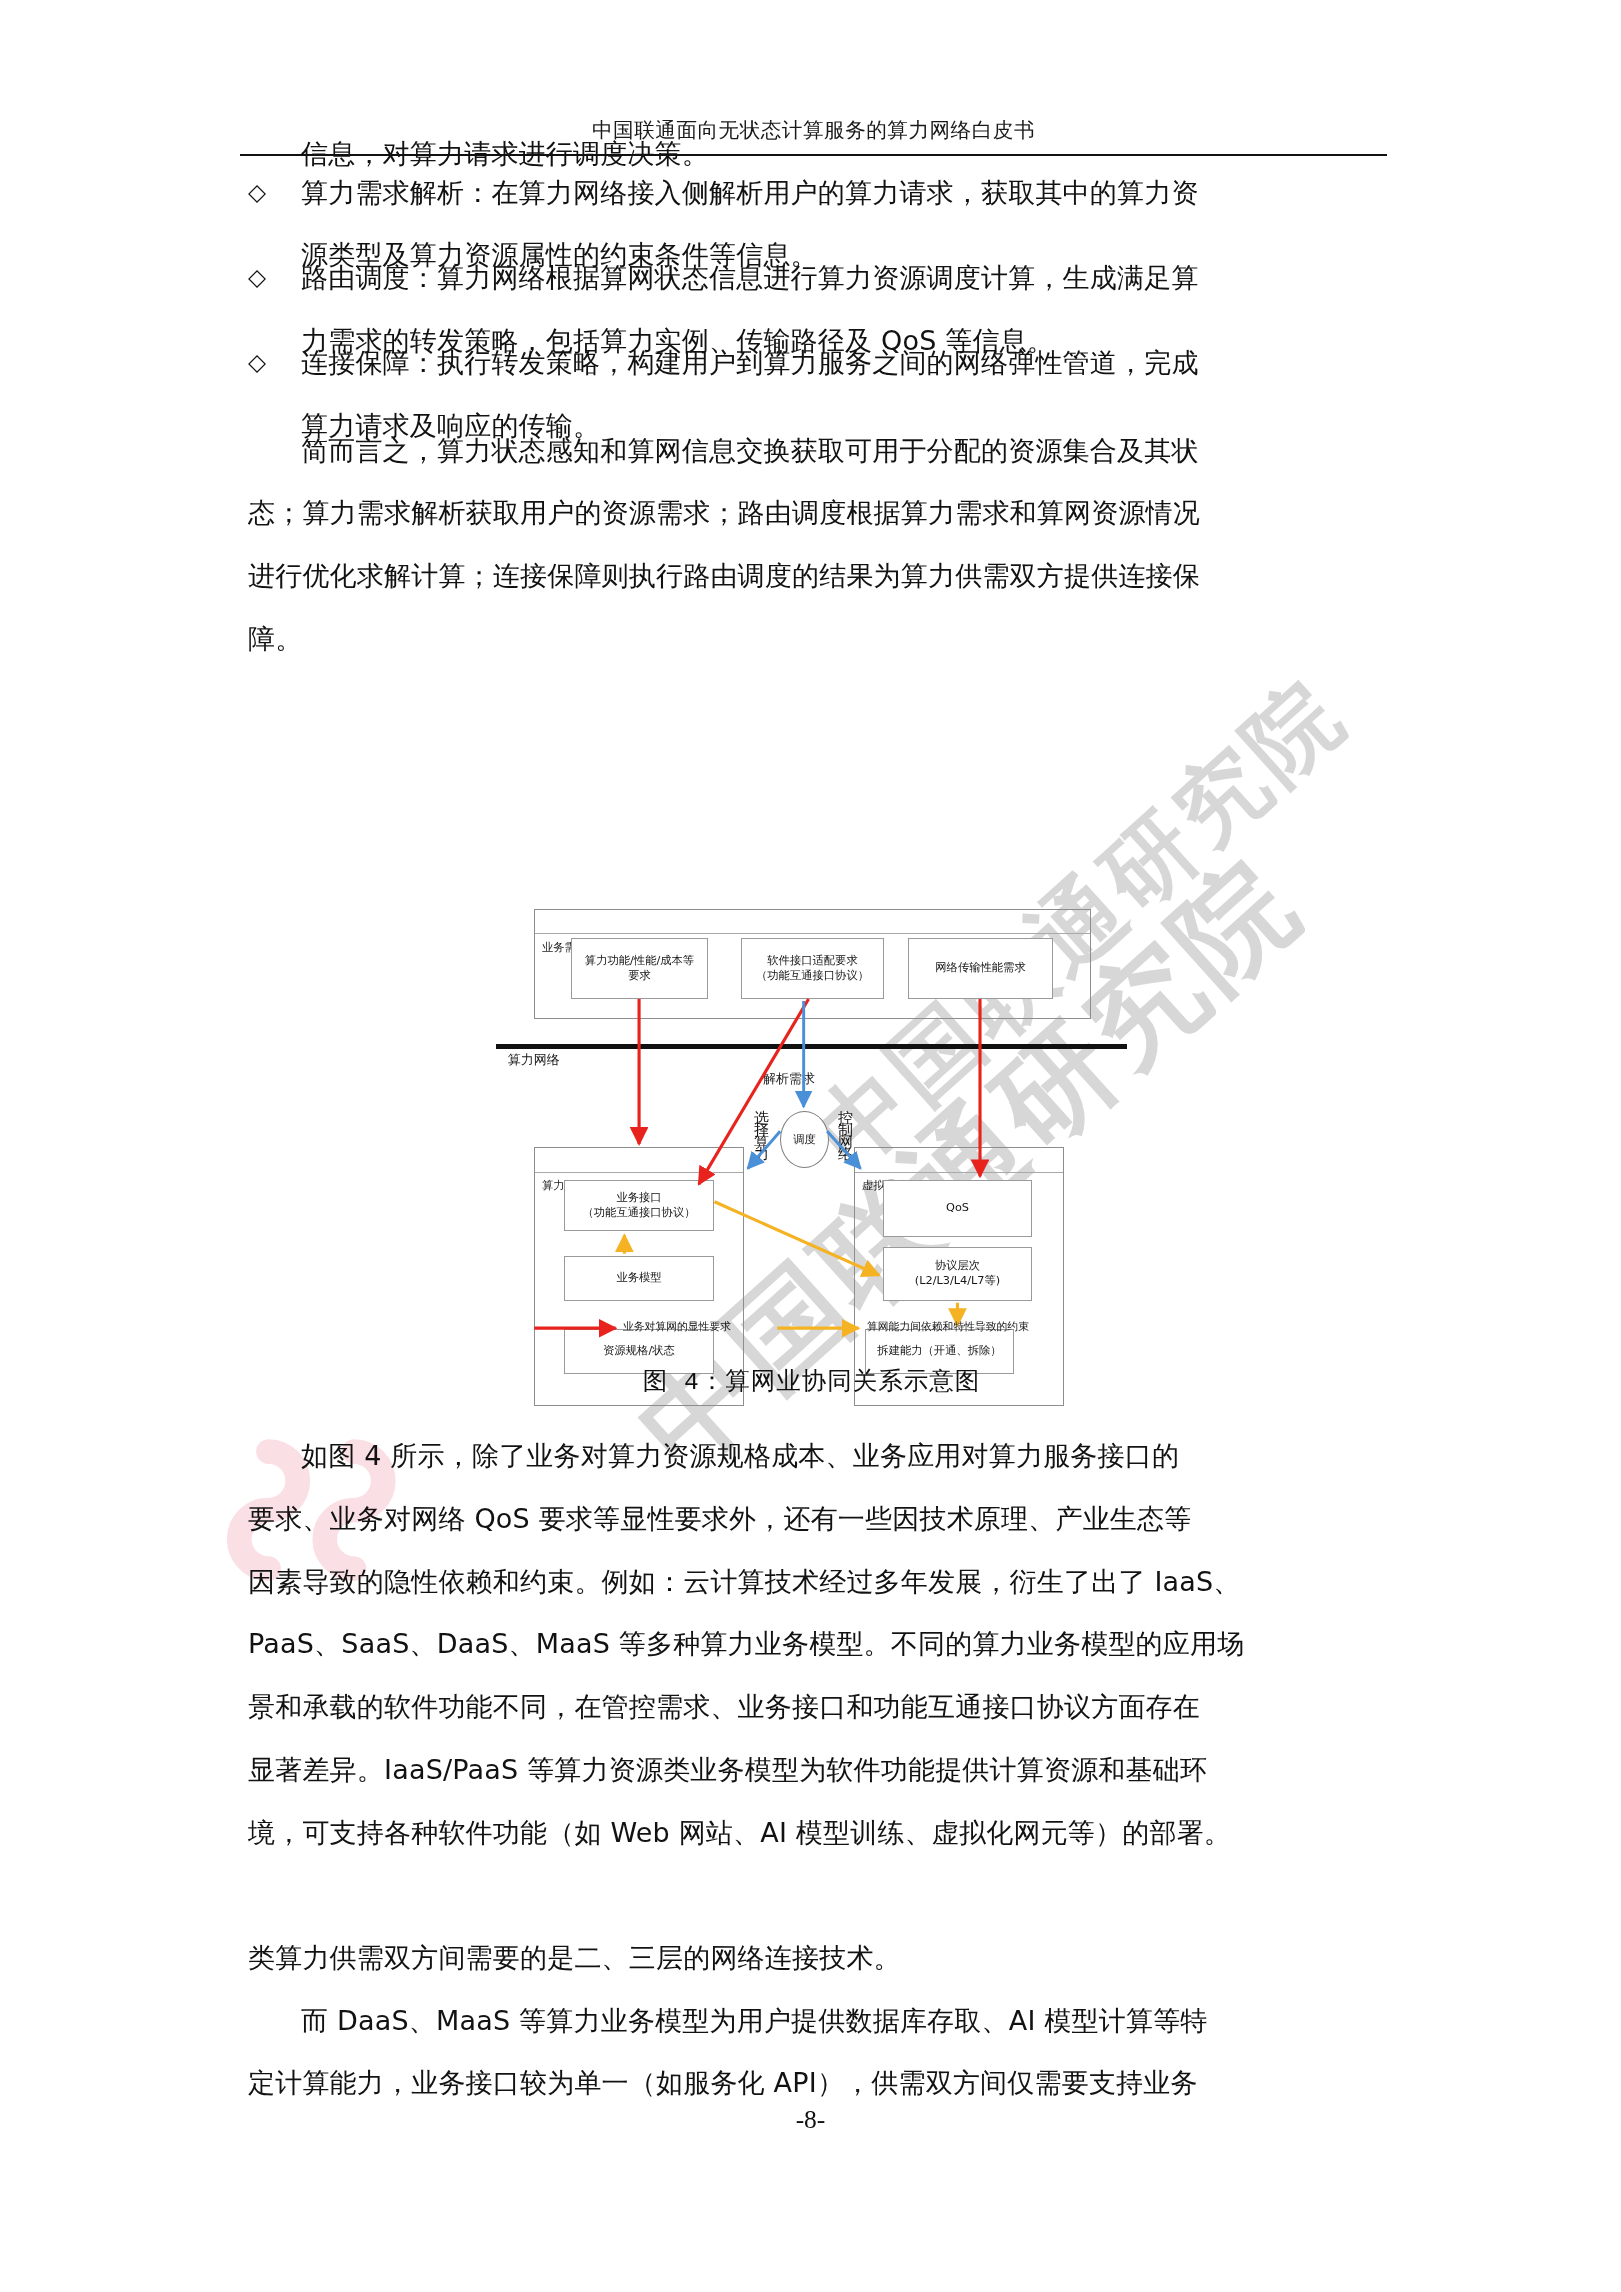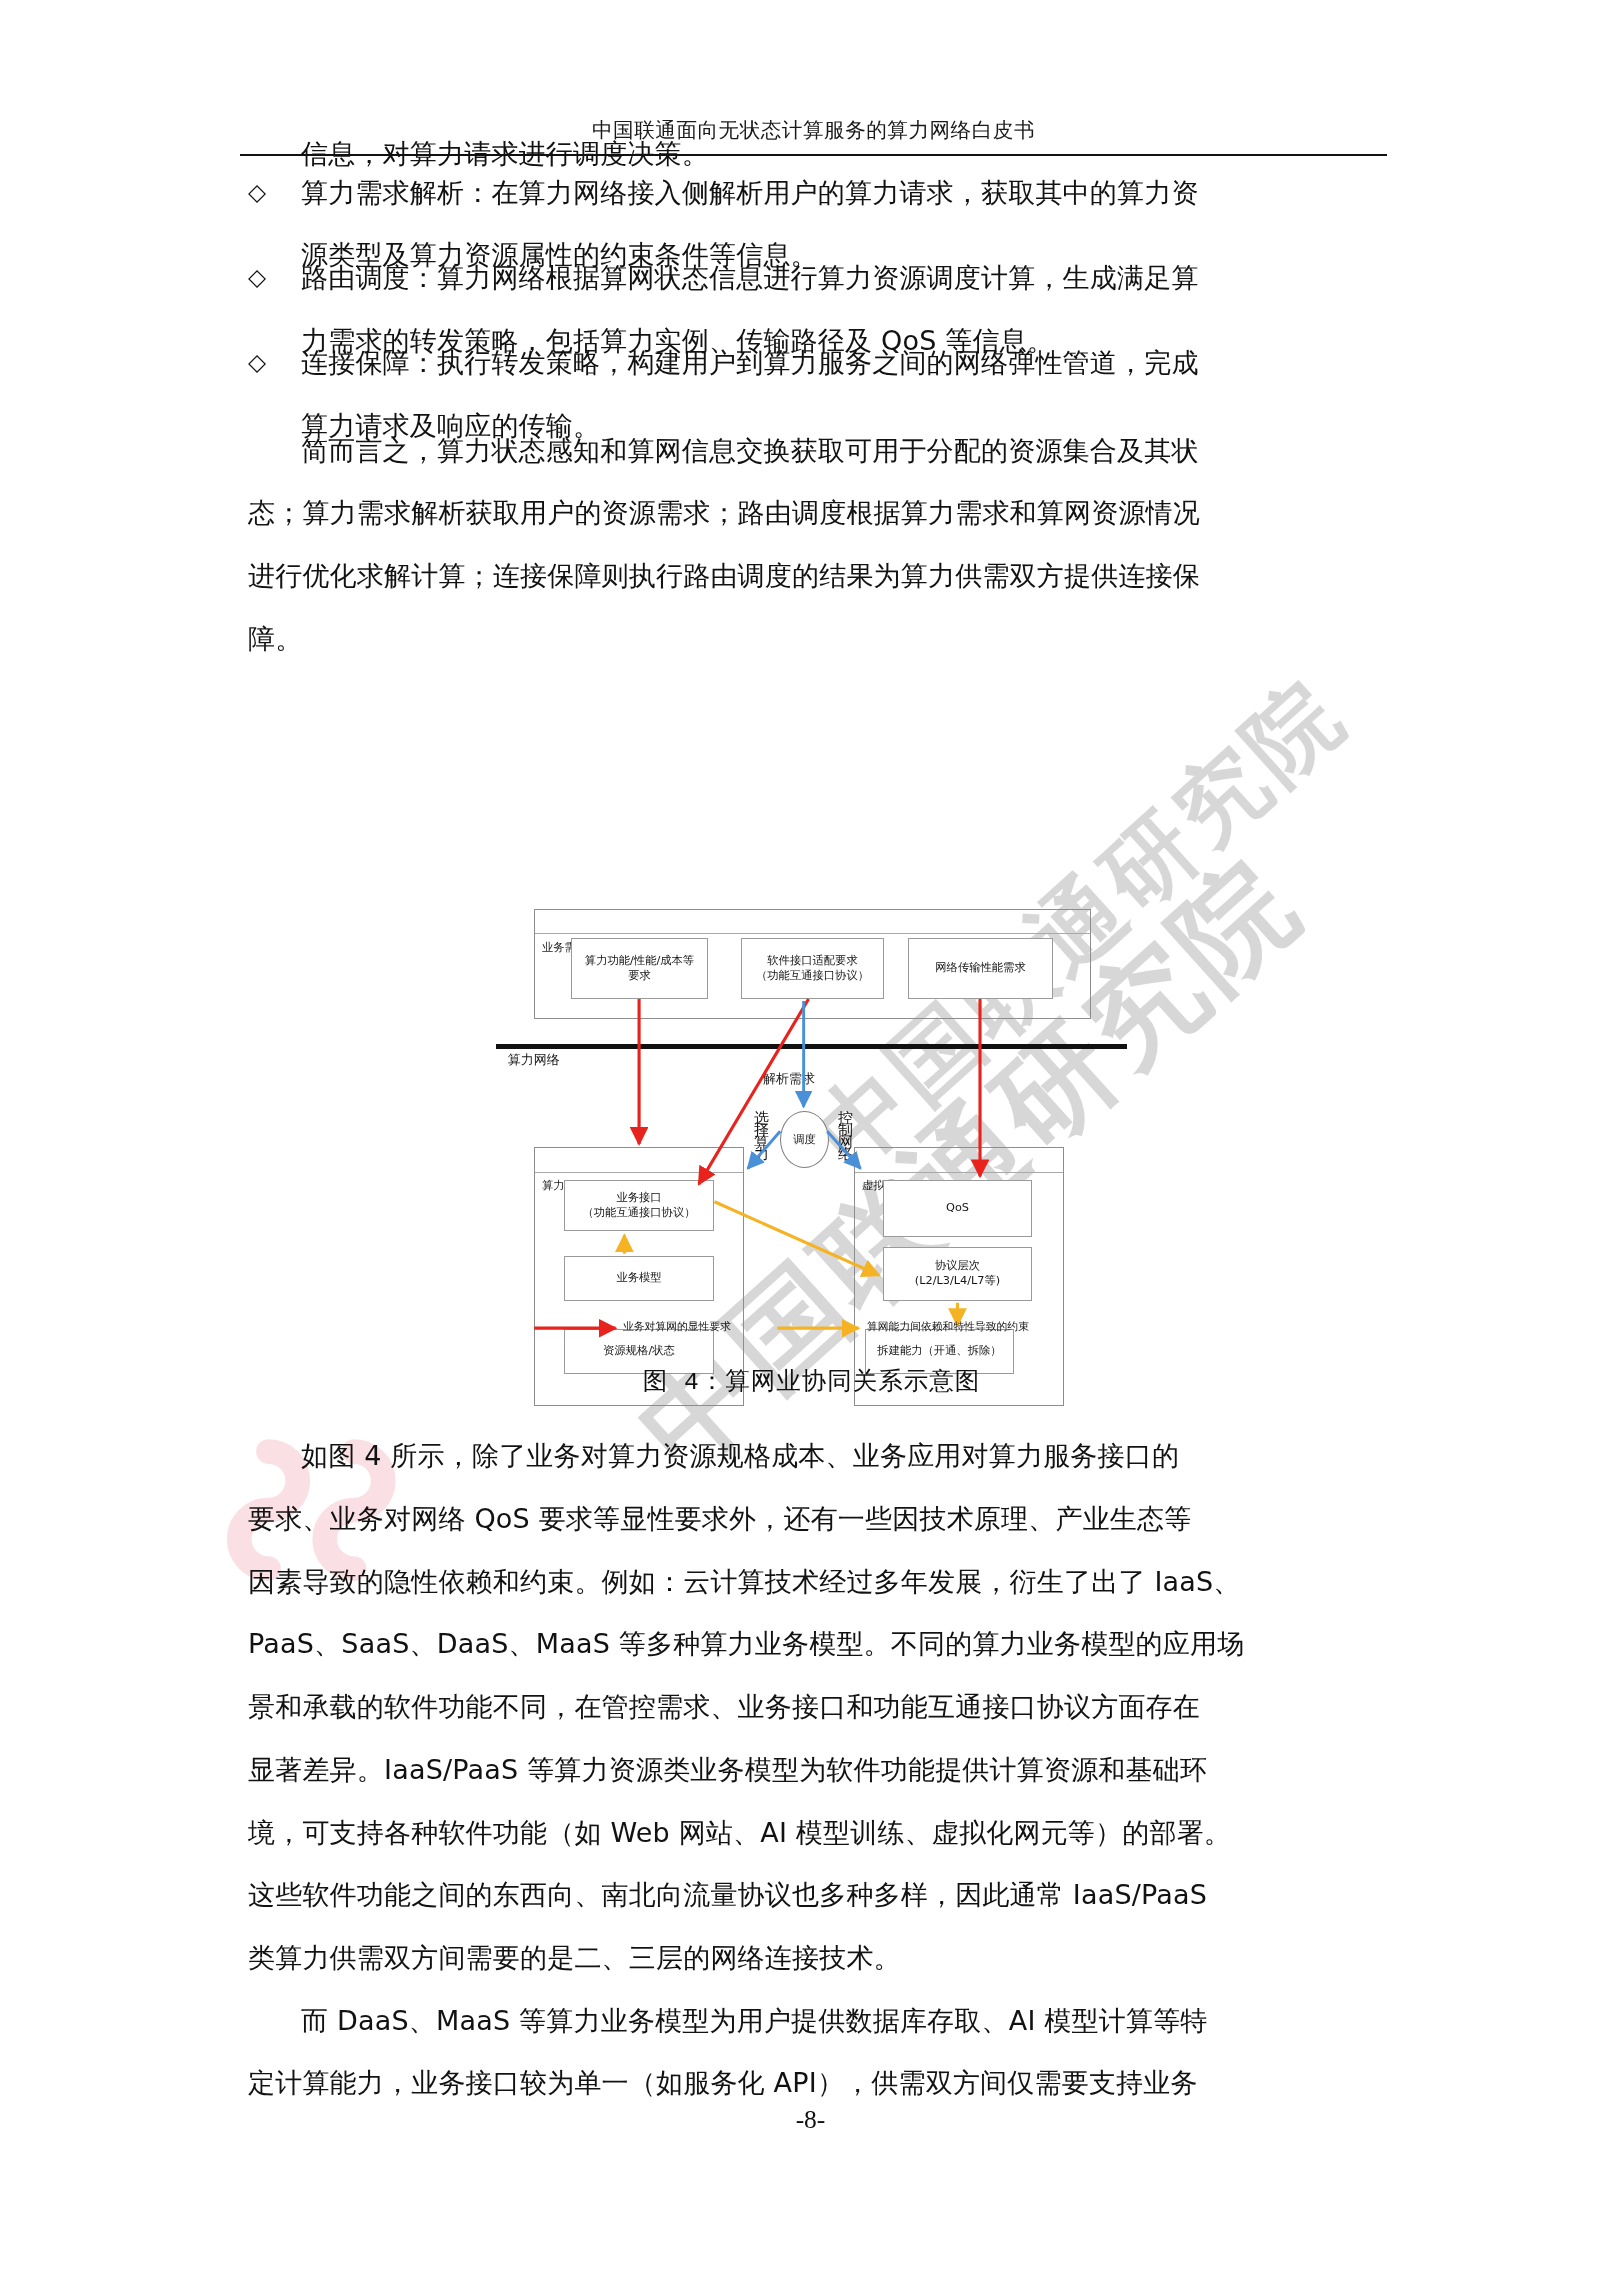--- a/index.html
+++ b/index.html
@@ -254,21 +254,20 @@
 
   <div class="caption">图 4：算网业协同关系示意图</div>
 
   <div class="txt" style="left:248px;top:1424px;text-indent:53px;">如图 4 所示，除了业务对算力资源规格成本、业务应用对算力服务接口的</div>
   <div class="txt" style="left:248px;top:1487px;">要求、业务对网络 QoS 要求等显性要求外，还有一些因技术原理、产业生态等</div>
   <div class="txt" style="left:248px;top:1550px;">因素导致的隐性依赖和约束。例如：云计算技术经过多年发展，衍生了出了 IaaS、</div>
   <div class="txt" style="left:248px;top:1612px;">PaaS、SaaS、DaaS、MaaS 等多种算力业务模型。不同的算力业务模型的应用场</div>
   <div class="txt" style="left:248px;top:1675px;">景和承载的软件功能不同，在管控需求、业务接口和功能互通接口协议方面存在</div>
   <div class="txt" style="left:248px;top:1738px;">显著差异。IaaS/PaaS 等算力资源类业务模型为软件功能提供计算资源和基础环</div>
   <div class="txt" style="left:248px;top:1801px;">境，可支持各种软件功能（如 Web 网站、AI 模型训练、虚拟化网元等）的部署。</div>
-  <div class="txt" style="left:248px;top:1863px;">这些软件功能之间的东西向、南北向流量协议也多种多样，因此通常 IaaS/PaaS</div>
   <div class="txt" style="left:248px;top:1926px;">类算力供需双方间需要的是二、三层的网络连接技术。</div>
 
   <div class="txt" style="left:248px;top:1989px;text-indent:53px;">而 DaaS、MaaS 等算力业务模型为用户提供数据库存取、AI 模型计算等特</div>
   <div class="txt" style="left:248px;top:2051px;">定计算能力，业务接口较为单一（如服务化 API），供需双方间仅需要支持业务</div>
 
   <div class="pageno">-8-</div>
 
 </div>
 
 

